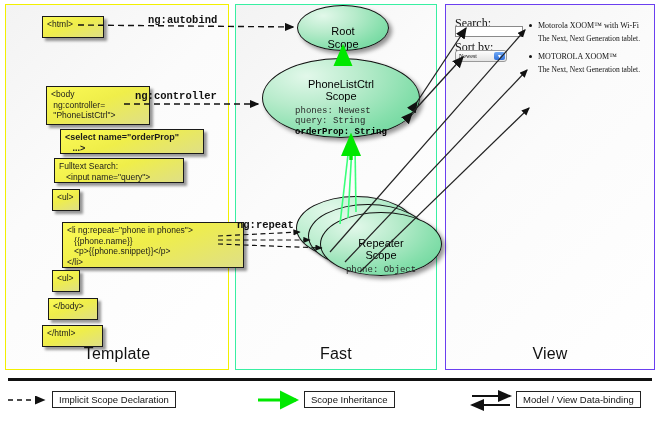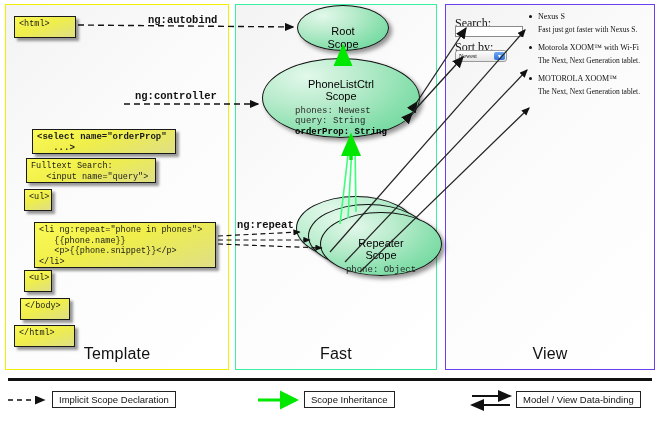--- a/index.html
+++ b/index.html
@@ -20,23 +20,23 @@
   .lbl-tpl{left:5px;top:345px;width:224px;}
   .lbl-mdl{left:235px;top:345px;width:202px;}
   .lbl-vw{left:445px;top:345px;width:210px;}
 
   
   .code{
     position:absolute;
     background:linear-gradient(160deg,#fbfa55 0%,#efee4a 45%,#dfdf86 100%);
     border:1.6px solid #1a1a1a;
     box-shadow:2.5px 2.5px 2.5px rgba(0,0,0,.40);
-    font-family:Liberation Mono, monospace;
+    font-family:Liberation Sans, sans-serif;
     font-size:8.5px;line-height:10.5px;color:#1a1a1a;
-    padding:2px 5px 18px 4px;white-space:pre;box-sizing:border-box;
+    padding:2px 5px 18px 4px;white-space:pre;box-sizing:border-box;margin-left:28px;
   }
   .code.bold{font-weight:bold;font-size:9px;}
 
   
   .conn-label{position:absolute;font-family:"Liberation Mono","DejaVu Sans Mono",monospace;
     font-size:10.5px;font-weight:bold;color:#111;white-space:nowrap;}
 
   
   .ellipse{
     position:absolute;border-radius:50%;
@@ -81,20 +81,23 @@
 <body>
 
 <div id="stage">
 
   <div class="panel tpl"></div>
   <div class="panel mdl"></div>
   <div class="panel vw"></div>
 
   <div class="code" style="left:14px;top:16px;width:62px;height:18px;">&lt;html&gt;</div>
 
+  <div class="code" style="left:18px;top:86px;width:104px;height:39px;">&lt;body
+ ng:controller=
+ "PhoneListCtrl"&gt;</div>
 
   <div class="code bold" style="left:32px;top:129px;width:144px;height:25px;">&lt;select name="orderProp"
    ...&gt;</div>
 
   <div class="code" style="left:26px;top:158px;width:130px;height:25px;">Fulltext Search:
    &lt;input name="query"&gt;</div>
 
   <div class="code" style="left:24px;top:189px;width:28px;height:17px;">&lt;ul&gt;</div>
 
   <div class="code" style="left:34px;top:222px;width:182px;height:46px;">&lt;li ng:repeat="phone in phones"&gt;
@@ -144,25 +147,20 @@
   <div class="vw-input" style="left:455px;top:26px;width:68px;height:11px;"></div>
 
   <div class="vw-label" style="left:455px;top:40px;">Sort by:</div>
   <div class="vw-select" style="left:455px;top:50px;width:52px;height:12px;">
     <span>Newest</span>
     <span class="sbtn">▾</span>
   </div>
 
   <div class="phone-list" style="position:absolute;left:528px;top:12px;width:124px;">
 
-    <div class="phone-item">
-      <span class="phone-bullet"></span>
-      <div class="phone-name">Nexus S</div>
-      <div class="phone-snip">Fast just got faster with Nexus S.</div>
-    </div>
 
     <div class="phone-item" style="margin-top:9px;">
       <span class="phone-bullet"></span>
       <div class="phone-name">Motorola XOOM™  with Wi-Fi</div>
       <div class="phone-snip">The Next, Next Generation tablet.</div>
     </div>
 
     <div class="phone-item" style="margin-top:9px;">
       <span class="phone-bullet"></span>
       <div class="phone-name">MOTOROLA XOOM™</div>

